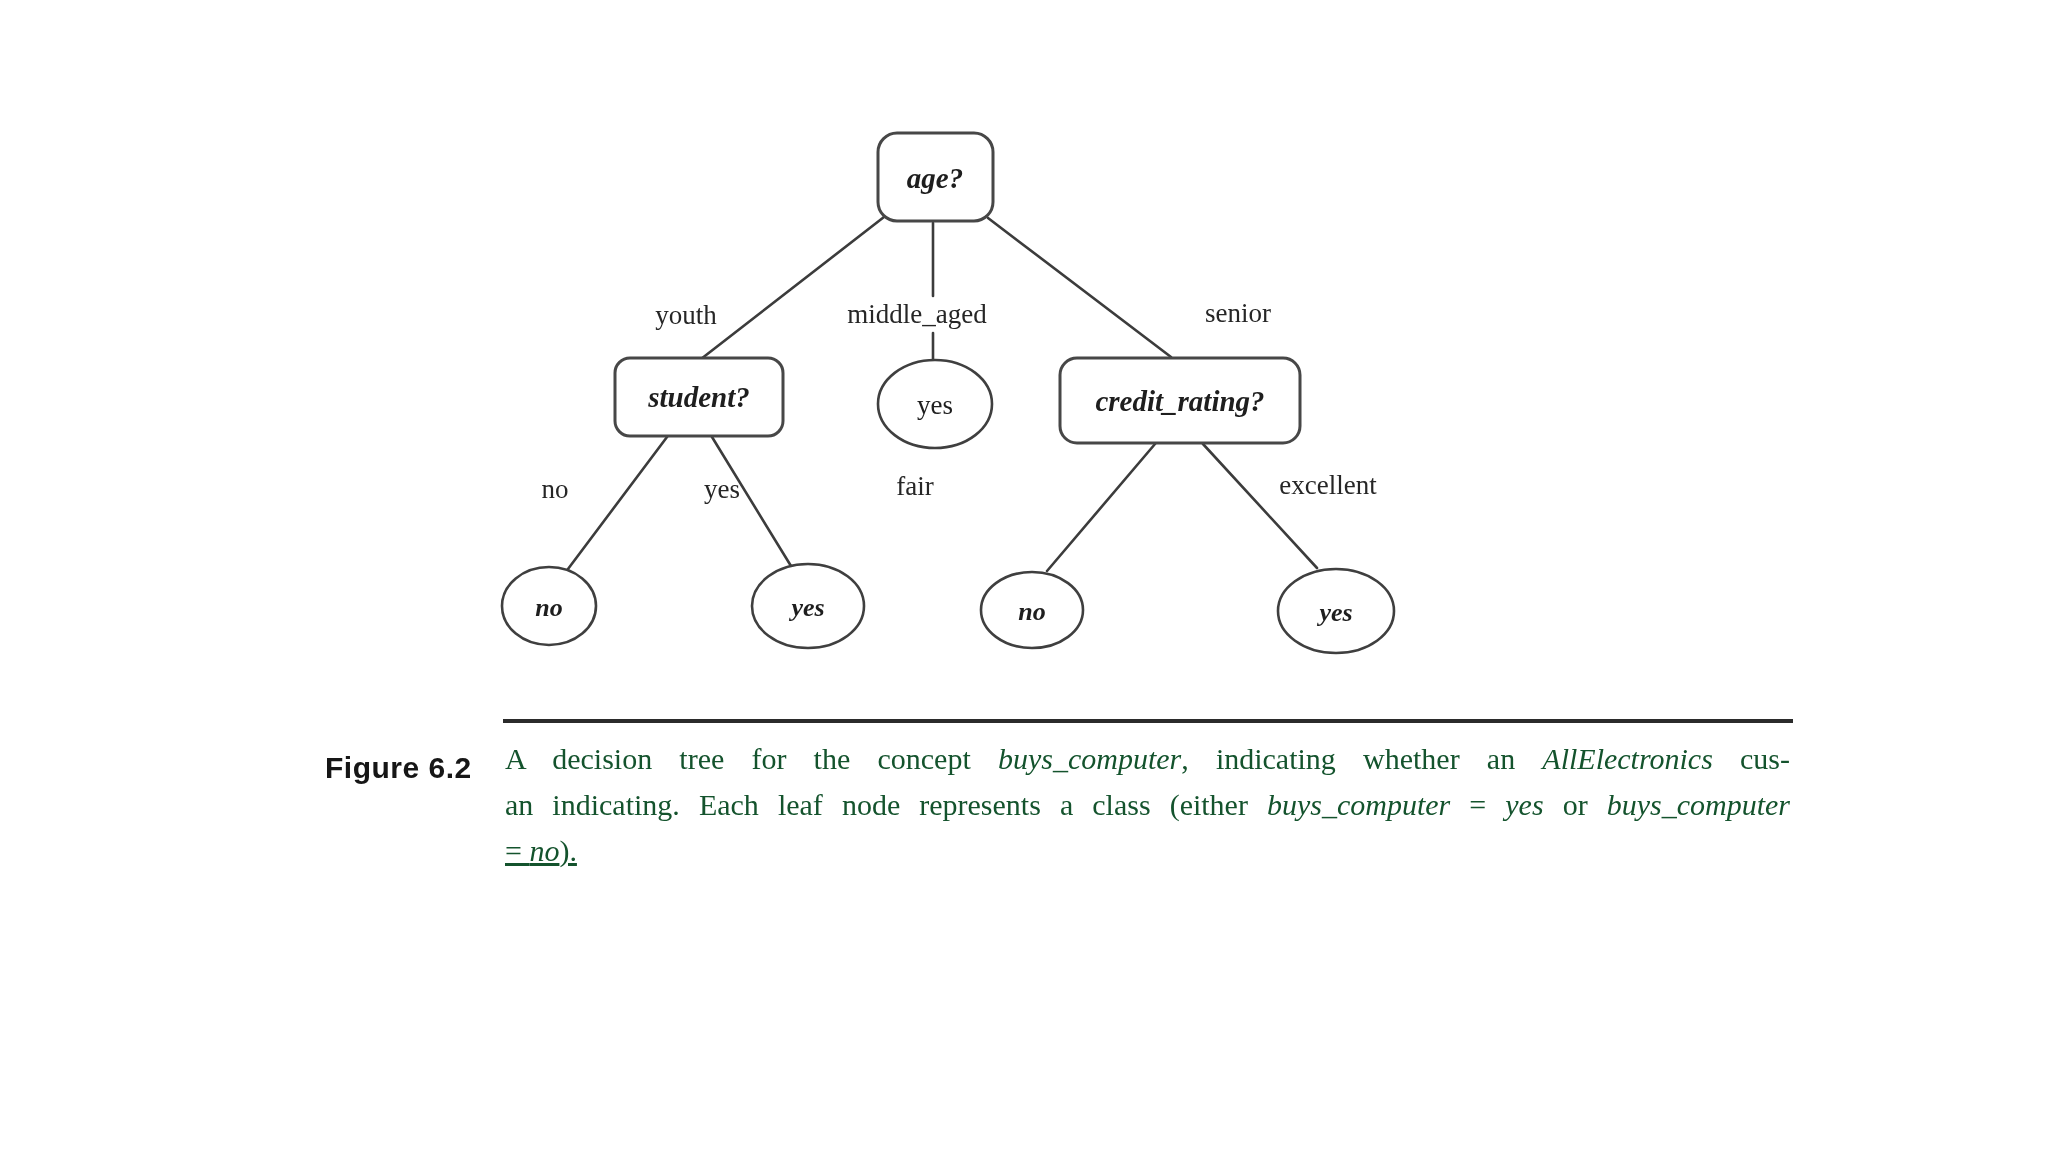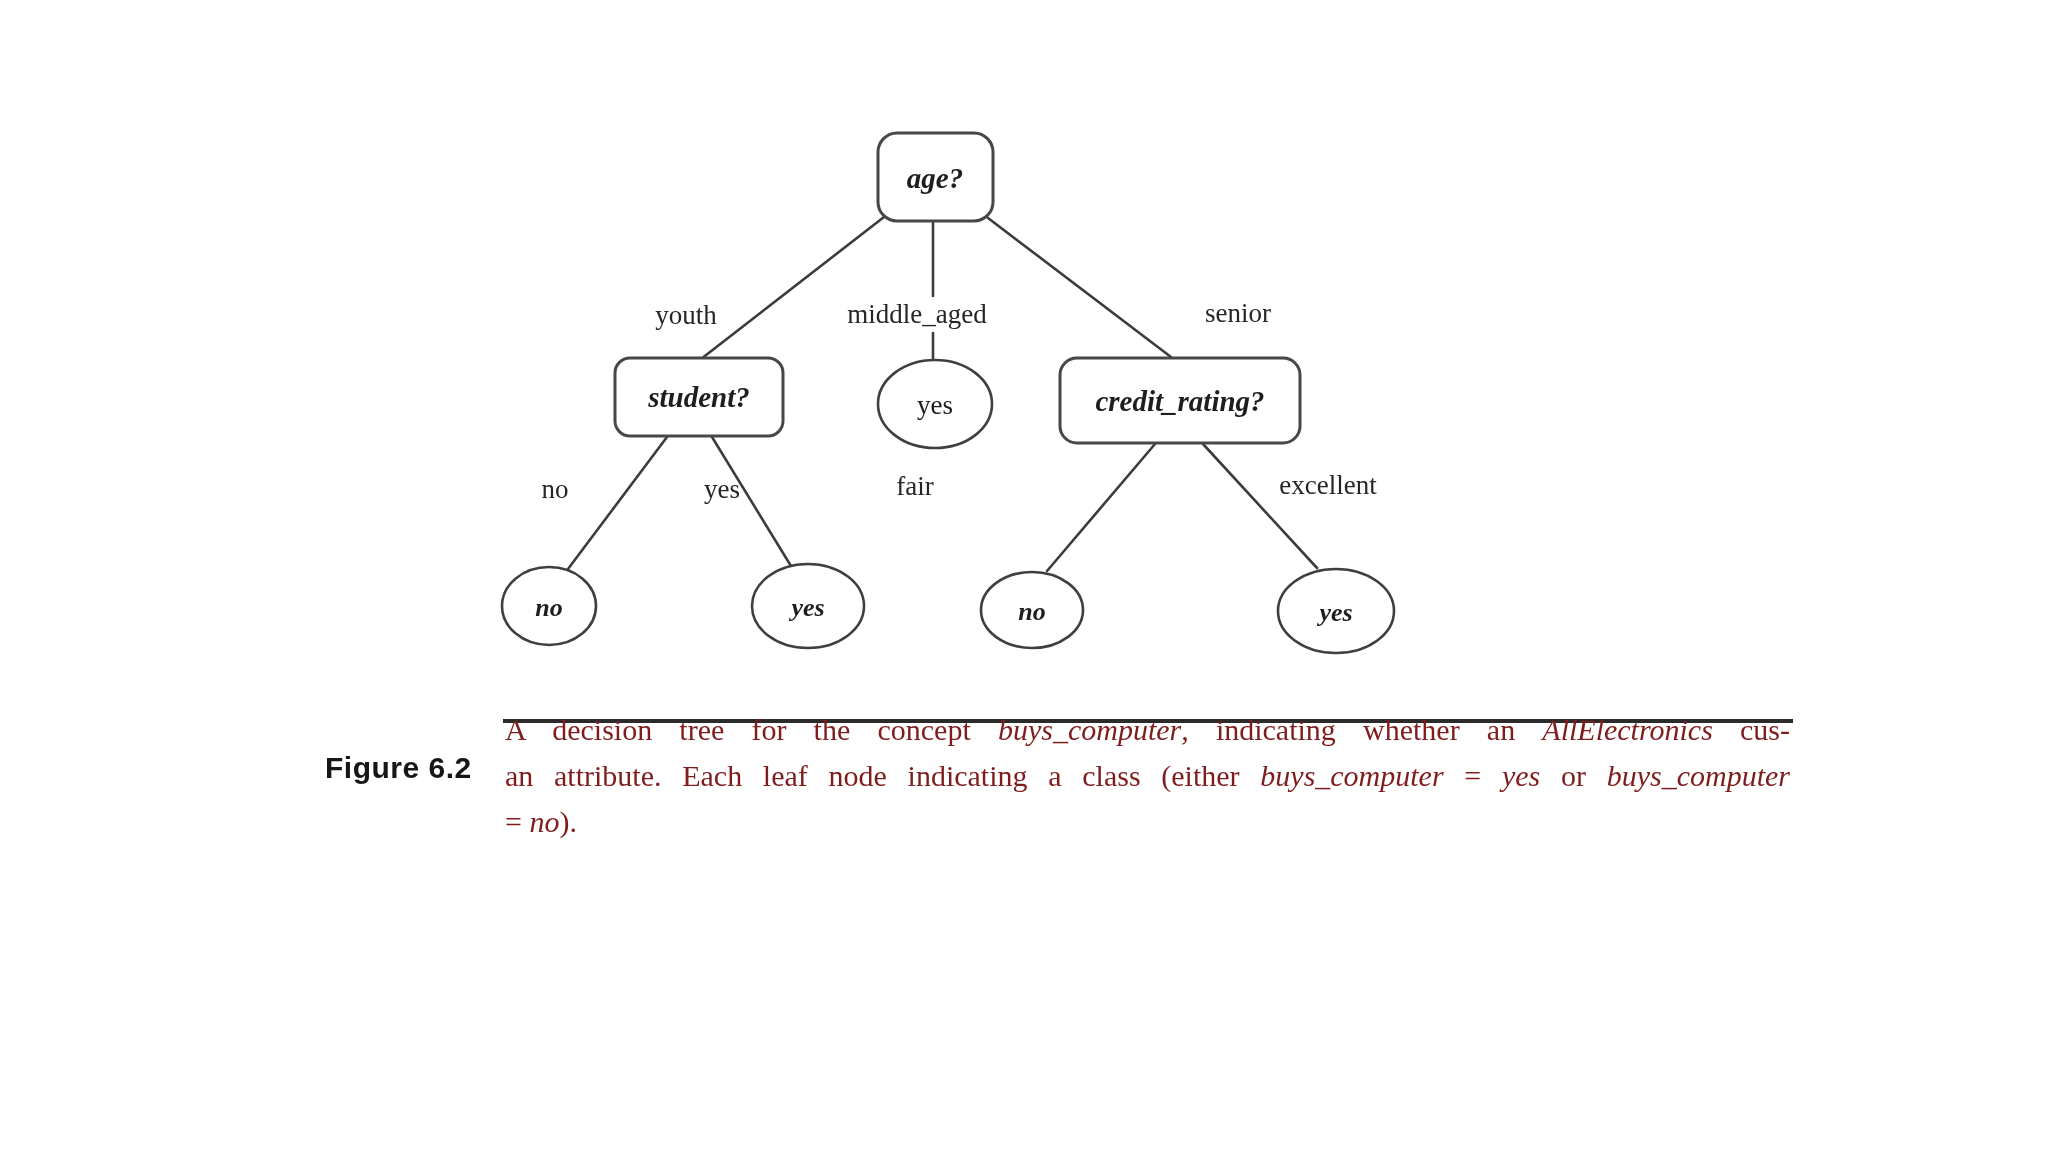--- a/index.html
+++ b/index.html
@@ -77,28 +77,28 @@
     font-family: "Liberation Sans", sans-serif;
     font-weight: bold;
     font-size: 30px;
     color: #161616;
     letter-spacing: 0.5px;
     white-space: nowrap;
   }
   .cap-body {
     position: absolute;
     left: 505px;
-    top: 707px;
+    top: 736px;
     width: 1285px;
     font-size: 30px;
     line-height: 46px;
-    color: #7f1d1d;
+    color: #14532d;
   }
   .cap-line { text-align: justify; text-align-last: justify; }
-  .cap-line.last { text-align: left; text-align-last: left; }
+  .cap-line.last { text-align: left; text-align-last: left; text-decoration: underline; }
   .it { font-style: italic; }
 </style>
 </head>
 <body>
 
 <div class="page">
 
   <svg class="tree" width="2048" height="700" viewBox="0 0 2048 700">
 
     <line class="edge" x1="884" y1="217" x2="701" y2="359"></line>
@@ -158,17 +158,17 @@
       <text class="leaf-label" x="1336" y="621">yes</text>
     </g>
   </svg>
 
   <div class="rule"></div>
 
   <div class="cap-label">Figure 6.2</div>
 
   <div class="cap-body">
     <div class="cap-line"><span>A decision tree for the concept </span><span class="it">buys_computer</span><span>, indicating whether an </span><span class="it">AllElectronics</span><span> cus-</span></div>
-    <div class="cap-line"><span>an attribute. Each leaf node indicating a class (either </span><span class="it">buys_computer</span><span> = </span><span class="it">yes</span><span> or </span><span class="it">buys_computer</span></div>
+    <div class="cap-line"><span>an indicating. Each leaf node represents a class (either </span><span class="it">buys_computer</span><span> = </span><span class="it">yes</span><span> or </span><span class="it">buys_computer</span></div>
     <div class="cap-line last"><span>= </span><span class="it">no</span><span>).</span></div>
   </div>
 
 </div>
 
 </body></html>

